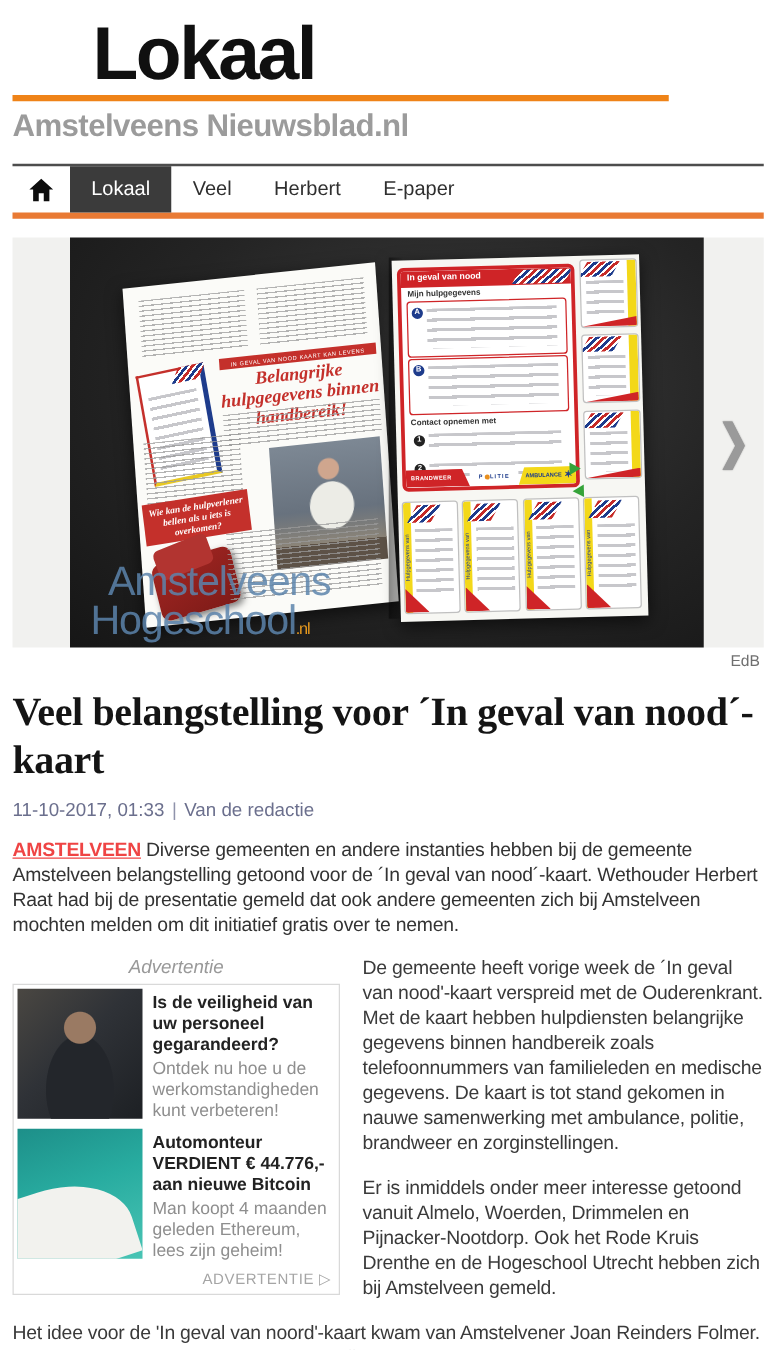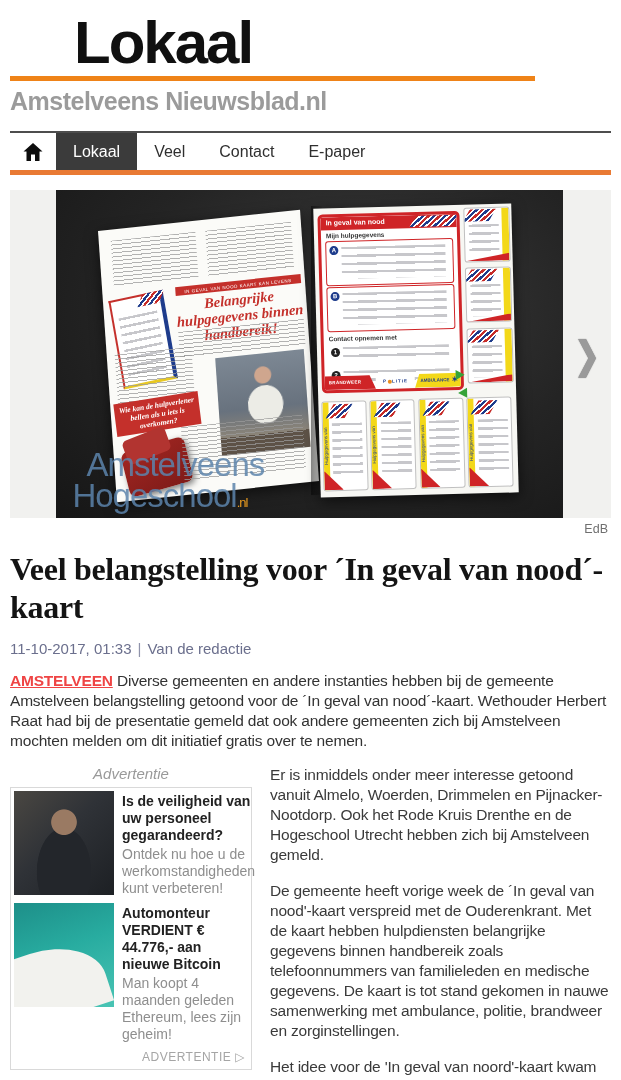--- a/index.html
+++ b/index.html
@@ -129,21 +129,21 @@
 
   
   .headline { font-family:"Liberation Serif", serif; font-weight:700; color:#141414;
               font-size:32px; line-height:38px; margin-top:14px; letter-spacing:-0.3px; }
   .meta { margin-top:14px; font-size:15px; color:#6b6f8d; }
   .meta .sep { margin:0 6px; color:#8f93ab; }
   .intro { margin-top:14px; font-size:15.5px; line-height:20px; color:#333; letter-spacing:-0.2px; }
   .loc-tag { color:#ef4444; font-weight:700;text-decoration:underline; }
 
   .columns { margin-top:14px; }
-  .ad-wrap { float:left; width:242px; margin:0 18px 8px 0; }
+  .ad-wrap { float:left; width:262px; margin:0 18px 8px 0; }
   .ad-label { text-align:center; font-style:italic; color:#999; font-size:15px; height:22px; }
   .ad-box { border:1px solid #d9d9d9; background:#fff; }
   .ad-item { display:flex; gap:8px; padding:3px; cursor:pointer; }
   .ad-img { width:100px; height:104px; flex:0 0 100px; }
   .ad-img.man { background:
       radial-gradient(circle at 50% 30%, #9a7a63 14%, rgba(0,0,0,0) 15%),
       radial-gradient(ellipse at 50% 78%, #23262b 38%, rgba(0,0,0,0) 39%),
       linear-gradient(135deg,#4a4742 0%, #2f3237 45%, #1d2024 100%); }
   .ad-img.boat { position:relative; overflow:hidden;
       background:linear-gradient(160deg,#1d8f89 0%, #28aca0 45%, #49c4b4 100%); }
@@ -170,21 +170,21 @@
   </header>
 
   <nav class="nav">
     <div class="nav-home">
       <svg width="24" height="24" viewBox="0 0 24 24">
         <path d="M12 3 L2.5 11.5 H5.5 V21 H10 V14.5 H14 V21 H18.5 V11.5 H21.5 Z" fill="#0d0d0d"></path>
       </svg>
     </div>
     <div class="nav-item active">Lokaal</div>
     <div class="nav-item">Veel</div>
-    <div class="nav-item">Contact</div>
+    <div class="nav-item">Herbert</div>
     <div class="nav-item">E-paper</div>
   </nav>
   <div class="nav-rule"></div>
 
   <div class="figure">
     <div class="fig-side left"></div>
 
     <div class="photo">
 
       <div class="pg pg-left">
@@ -341,18 +341,18 @@
             <span class="ad-body" style="display:block">Man koopt 4 maanden geleden Ethereum, lees zijn geheim!</span>
           </span>
         </div>
         <div class="ad-foot">
           <span>ADVERTENTIE</span>
           <span class="adchoices">▷</span>
         </div>
       </div>
     </div>
 
+    <p class="para">De gemeente heeft vorige week de ´In geval van nood'-kaart verspreid met de Ouderenkrant. Met de kaart hebben hulpdiensten belangrijke gegevens bin­nen handbereik zoals telefoonnummers van familiele­den en medische gegevens. De kaart is tot stand ge­komen in nauwe samenwerking met ambulance, poli­tie, brandweer en zorginstellingen.</p>
     <p class="para">Er is inmiddels onder meer interesse getoond vanuit Almelo, Woerden, Drimmelen en Pijnacker-Nootdorp. Ook het Rode Kruis Drenthe en de Hogeschool Utrecht hebben zich bij Amstelveen gemeld.</p>
-    <p class="para">De gemeente heeft vorige week de ´In geval van nood'-kaart verspreid met de Ouderenkrant. Met de kaart hebben hulpdiensten belangrijke gegevens bin­nen handbereik zoals telefoonnummers van familiele­den en medische gegevens. De kaart is tot stand ge­komen in nauwe samenwerking met ambulance, poli­tie, brandweer en zorginstellingen.</p>
     <p class="para">Het idee voor de 'In geval van noord'-kaart kwam van Amstelvener Joan Reinders Folmer. Het ontstond nadat een buurvrouw gevallen was en gegevens van haar kinderen voor het ambulancepersoneel niet direct voorhanden waren.</p>
   </div>
 
 </div>
 
 </body></html>

